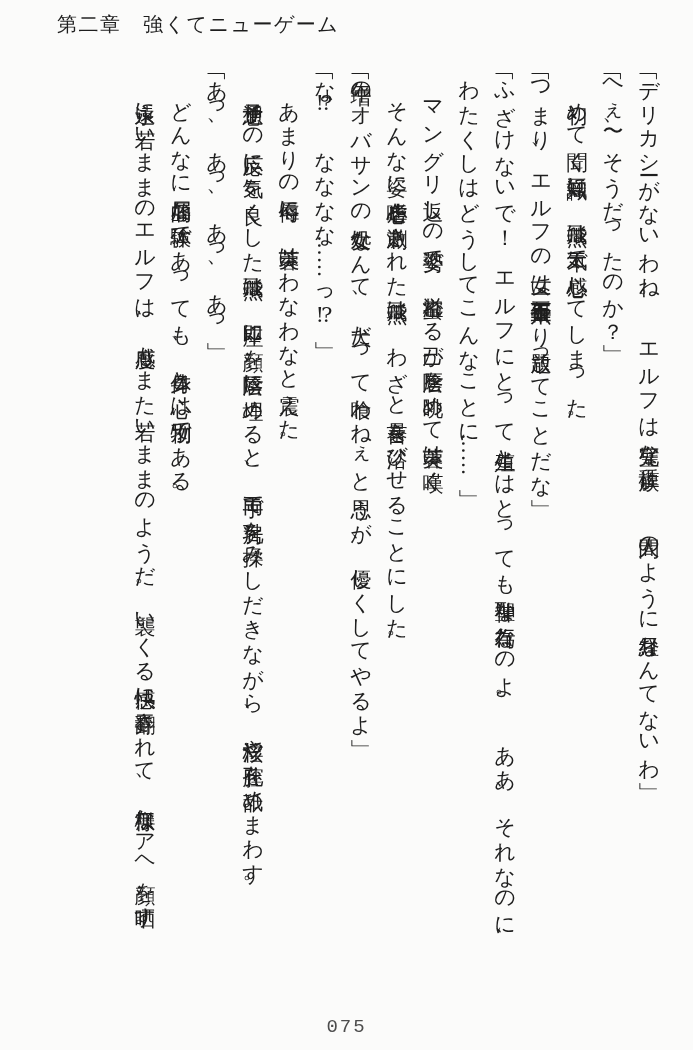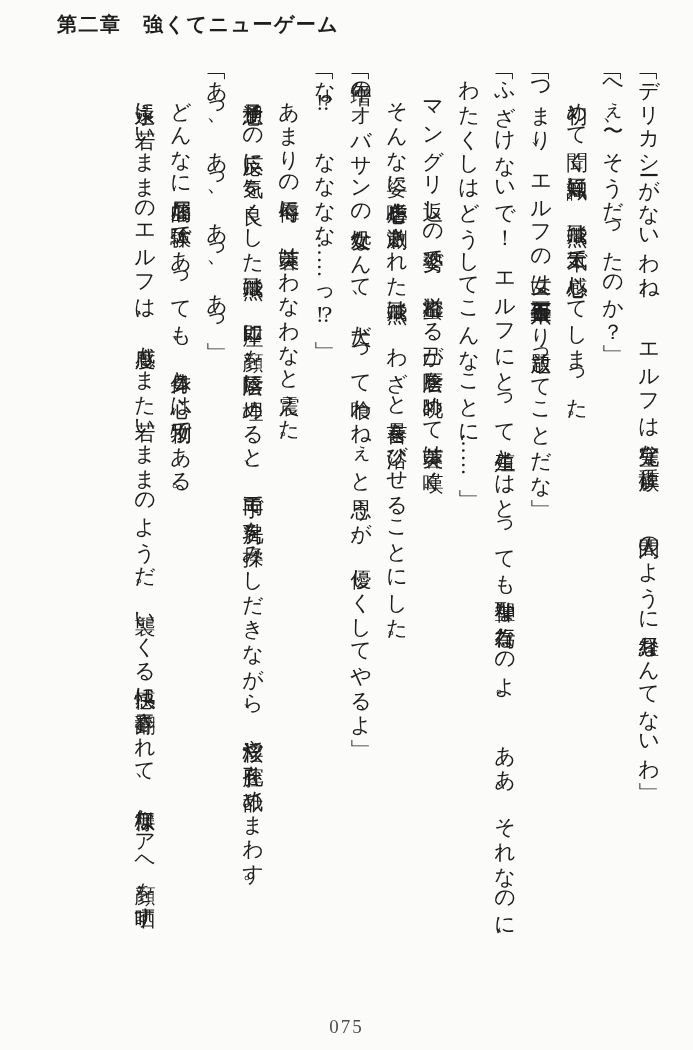--- a/index.html
+++ b/index.html
@@ -21,21 +21,20 @@
     overflow: hidden;
   }
   .chapter-header {
     position: absolute;
     top: 11px;
     left: 57px;
     font-size: 20px;
     letter-spacing: 1.5px;
     white-space: pre;
     color: var(--text-color);
-    font-weight: bold;
   }
   .body-text {
     position: absolute;
     top: 66px;
     right: 26px;
     width: 612px;
     height: 882px;
     writing-mode: vertical-rl;
     text-orientation: mixed;
     font-size: 21px;
@@ -49,21 +48,21 @@
   }
   .body-text p.para.indent {
     text-indent: 1em;
   }
   .page-number {
     position: absolute;
     top: 1016px;
     left: 0;
     width: 100%;
     text-align: center;
-    font-family: Liberation Serif, serif;
+    font-family: Liberation Mono, monospace;
     font-size: 19px;
     letter-spacing: 2px;
     color: var(--pagenum-color);
   }
 </style>
 </head>
 <body>
 
 <div class="page">
   <div class="chapter-header">第二章　強くてニューゲーム</div>

